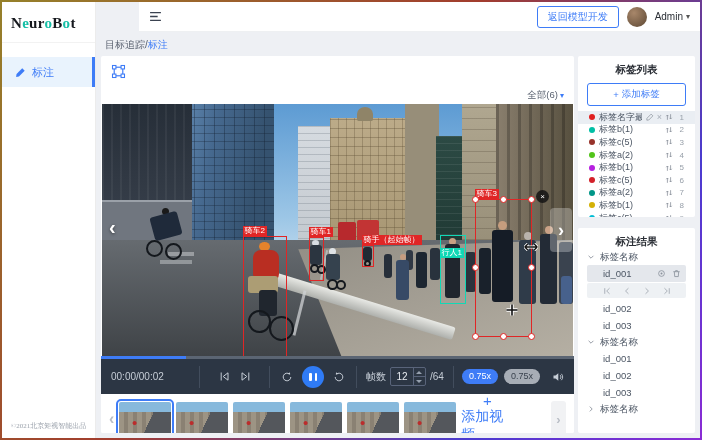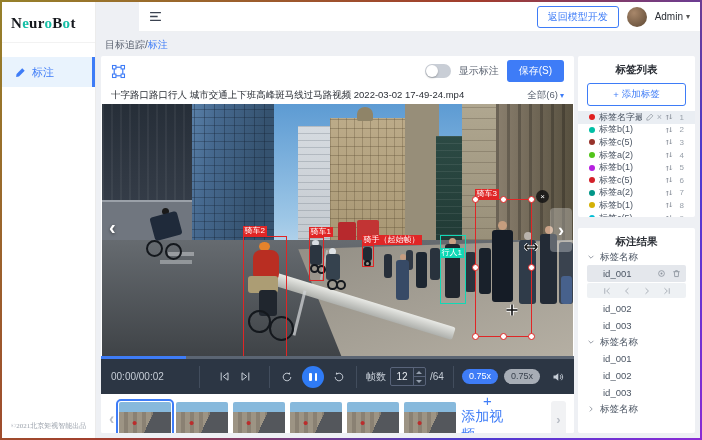--- a/index.html
+++ b/index.html
@@ -266,30 +266,22 @@
   <div class="content">
     <div class="breadcrumb">
       <span>目标追踪</span><span>/</span><span class="cur">标注</span>
     </div>
 
     <div class="main-card">
       <div class="toolbar">
         <svg width="15" height="15" style="color:#3e7cf7;cursor:pointer">
               <use href="#i-bbox"></use>
             </svg>
-        <div class="tb-right">
-          <div class="toggle">
-                <div class="knob"></div>
-              </div>
-          <span class="tog-label">显示标注</span>
-          <button class="save-btn">保存(S)</button>
-        </div>
       </div>
       <div class="titlerow">
-        <span>十字路口路口行人 城市交通上下班高峰斑马线过马路视频 2022-03-02 17-49-24.mp4</span>
         <span class="filter">
           <span>全部(6)</span>
           <span class="caret">▾</span>
         </span>
       </div>
 
       <div class="scene">
         <div class="sc b-glass"></div>
         <div class="sc b-left"></div>
         <div class="sc b-leftbase"></div>

